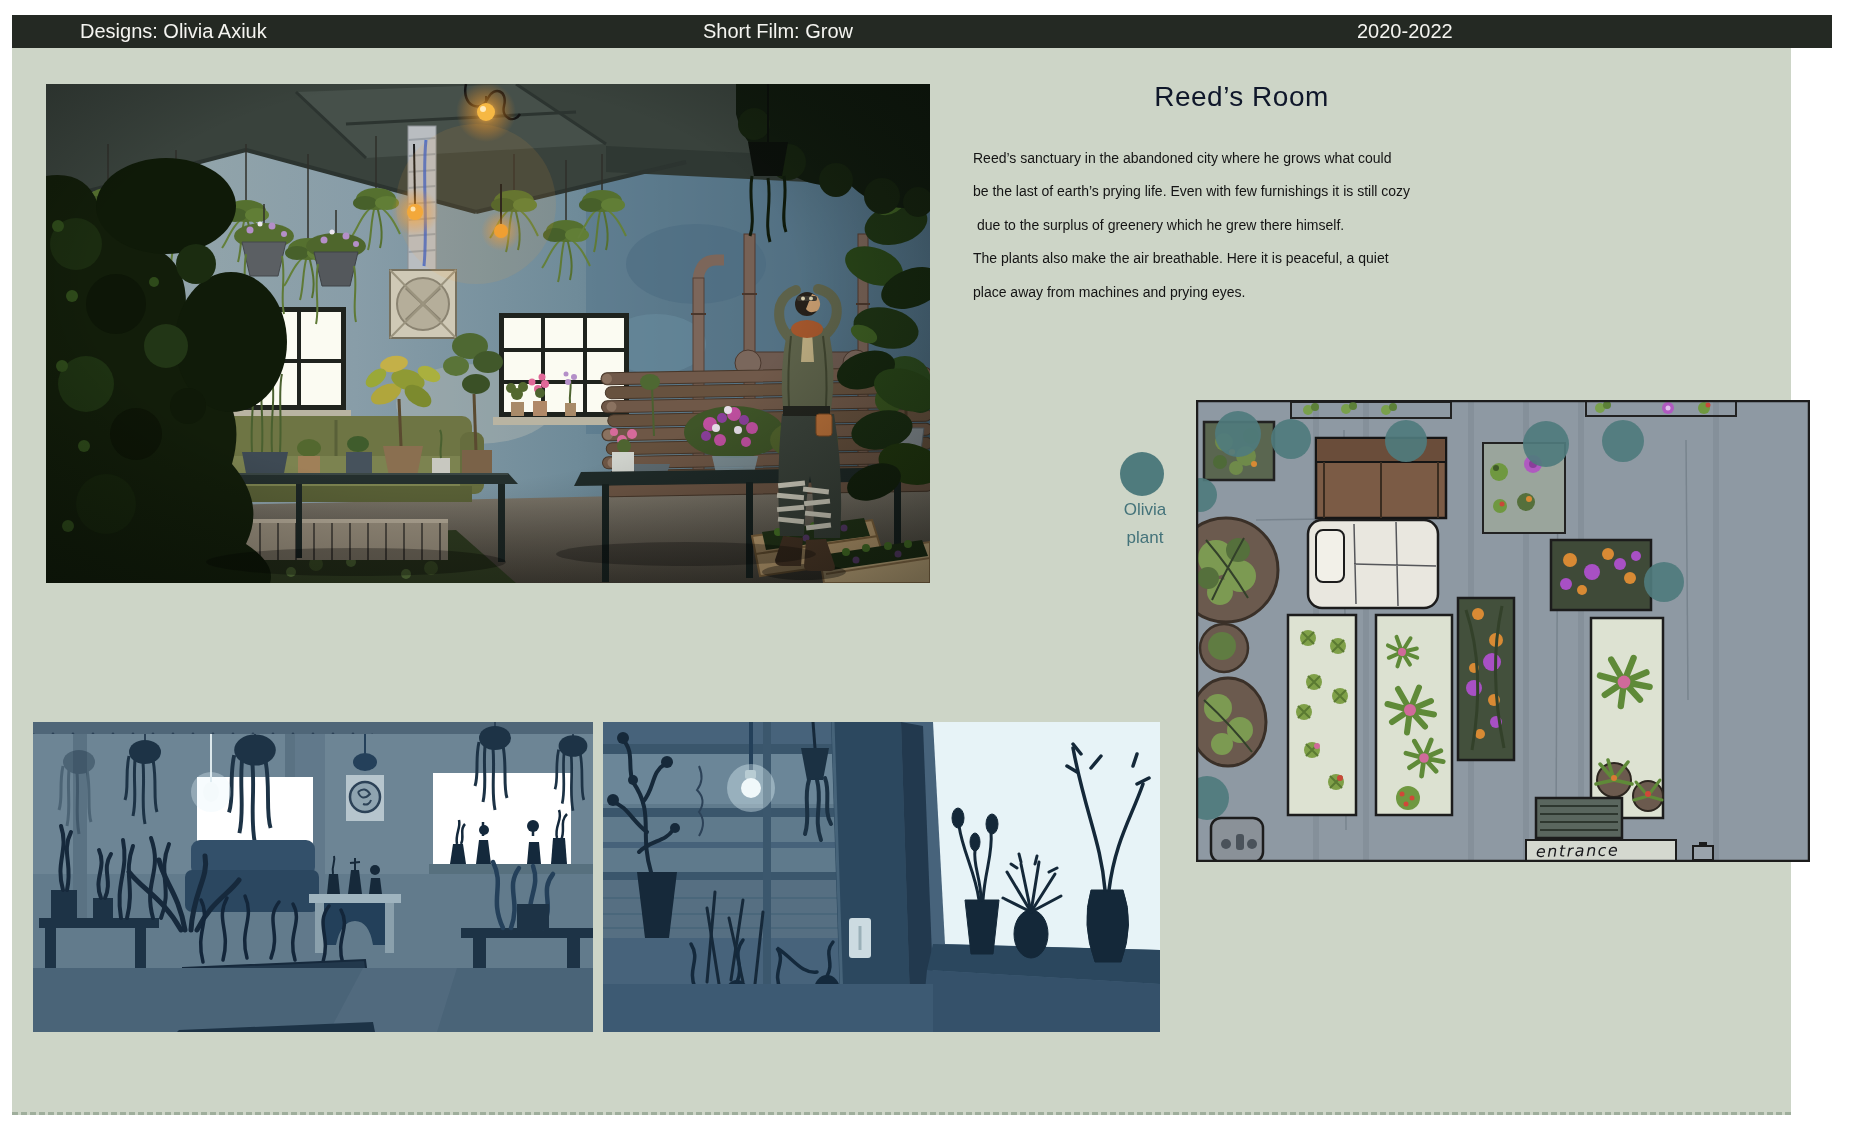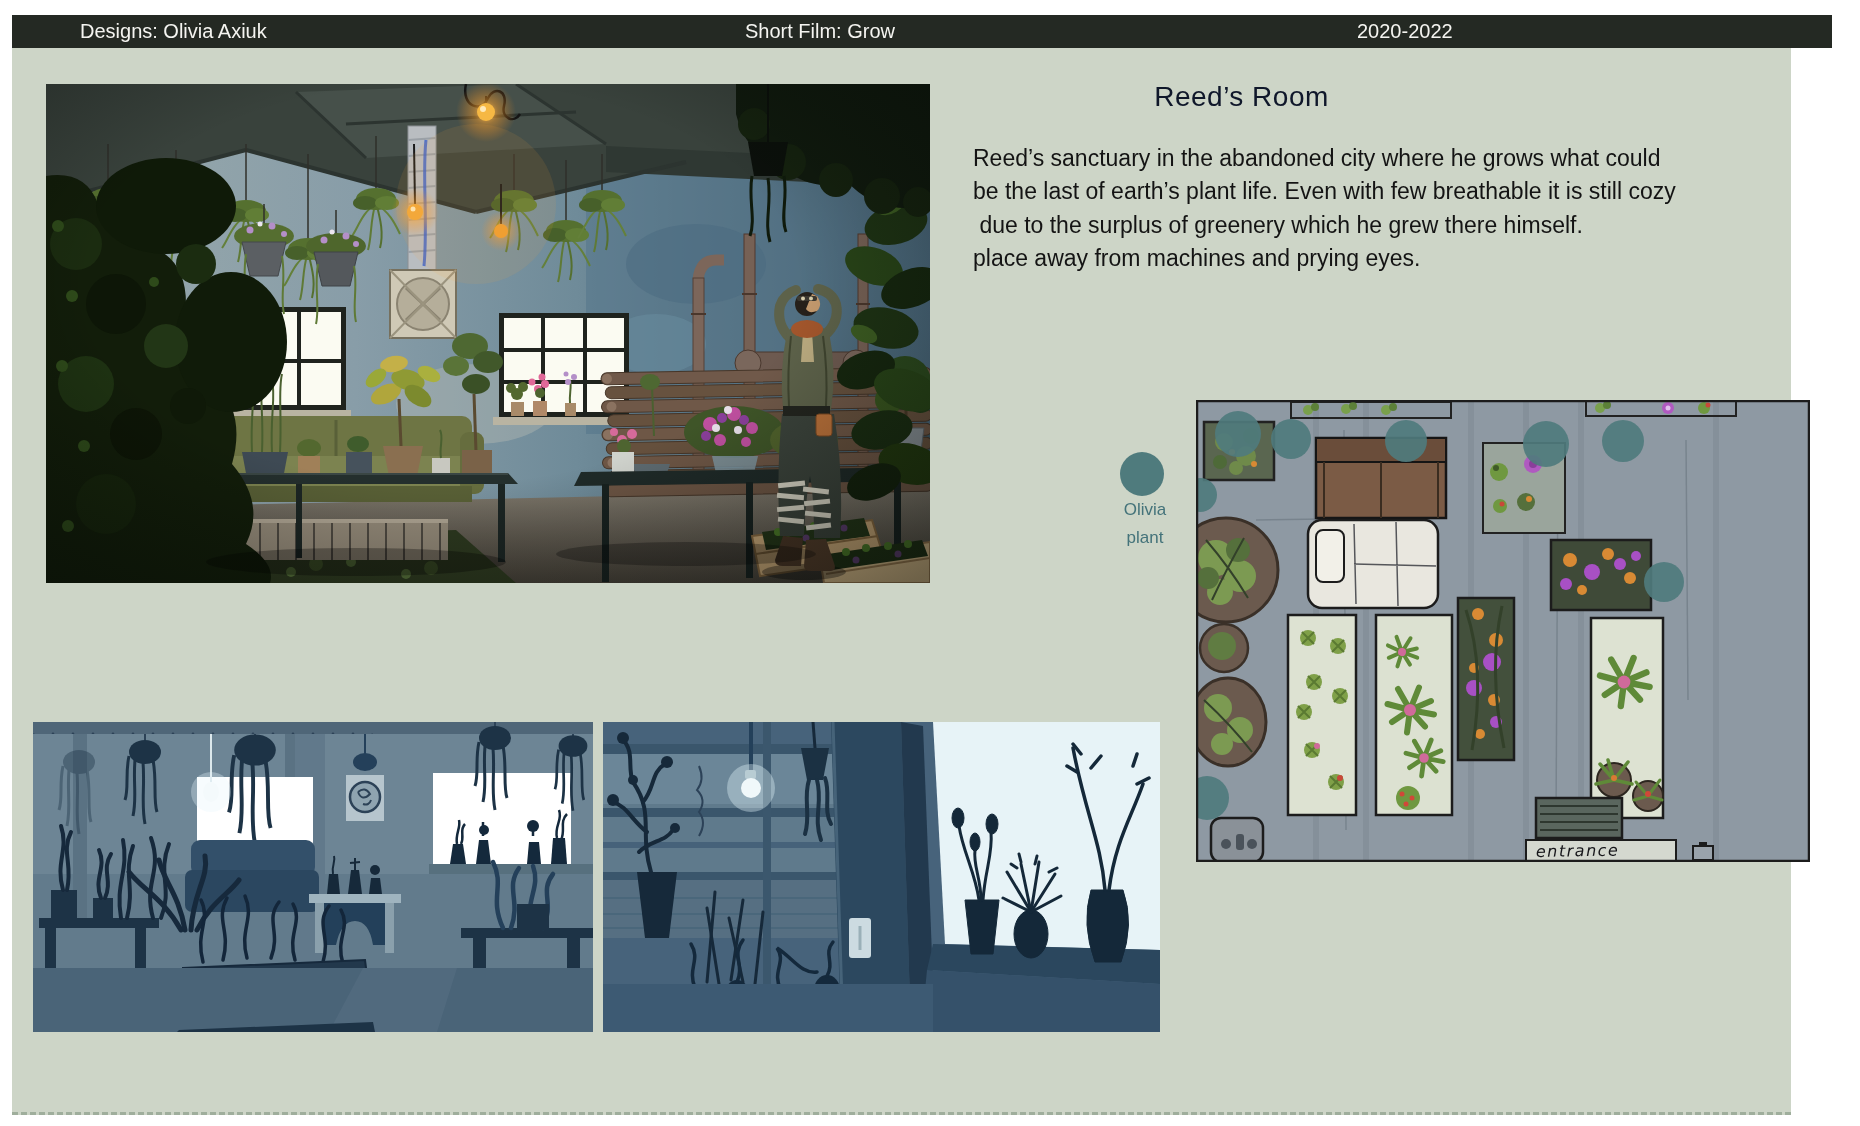--- a/index.html
+++ b/index.html
@@ -11,31 +11,31 @@
   .page{
     position:absolute;left:12px;top:15px;width:1779px;height:1097px;
     background:#cdd5c7;
     border-bottom:3px dashed #9fae9c;
   }
   .topbar{
     position:absolute;left:0;top:0;width:1820px;height:33px;
     background:#242923;color:#f4f4f0;font-size:20px;line-height:33px;
   }
   .tb-left{position:absolute;left:68px;top:0;}
-  .tb-center{position:absolute;left:691px;top:0;margin-left:42px;}
+  .tb-center{position:absolute;left:691px;top:0;}
   .tb-right{position:absolute;left:1345px;top:0;}
   .main-art{position:absolute;left:34px;top:69px;width:884px;height:499px;}
   .room-title{
     position:absolute;left:961px;top:66px;width:537px;margin:0;
     text-align:center;font-size:28px;font-weight:400;color:#0f172a;
     letter-spacing:.5px;
   }
   .description{
     position:absolute;left:961px;top:127px;width:560px;
-    font-size:23px;color:#141414;
+    font-size:14px;color:#141414;
   }
   .description .dline{line-height:33.4px;white-space:pre;}
   .callout-circle{
     position:absolute;left:1108px;top:437px;width:44px;height:44px;
     border-radius:50%;background:#4f7b7d;
   }
   .callout-label{
     position:absolute;left:1083px;top:481px;width:100px;
     text-align:center;font-size:17px;line-height:28px;color:#44737a;
   }
@@ -487,22 +487,23 @@
 
     <ellipse cx="310" cy="478" rx="150" ry="14" fill="rgba(0,0,0,0.3)"></ellipse>
     <ellipse cx="640" cy="470" rx="130" ry="12" fill="rgba(0,0,0,0.28)"></ellipse>
     <rect x="0" y="0" width="884" height="499" fill="url(#vigG)"></rect>
   </svg>
   </div>
 
   <h1 class="room-title">Reed’s Room</h1>
   <div class="description">
     <div class="dline">Reed’s sanctuary in the abandoned city where he grows what could</div>
-    <div class="dline">be the last of earth’s plant life. Even with few breathable it is still cozy</div>
+    <div class="dline">be the last of earth’s prying life. Even with few furnishings it is still cozy</div>
     <div class="dline"> due to the surplus of greenery which he grew there himself.</div>
+    <div class="dline">The plants also make the air breathable. Here it is peaceful, a quiet</div>
     <div class="dline">place away from machines and prying eyes.</div>
   </div>
 
   <div class="callout-circle"></div>
   <div class="callout-label">
     <div>Olivia</div>
     <div>plant</div>
   </div>
 
   <div class="floorplan">

